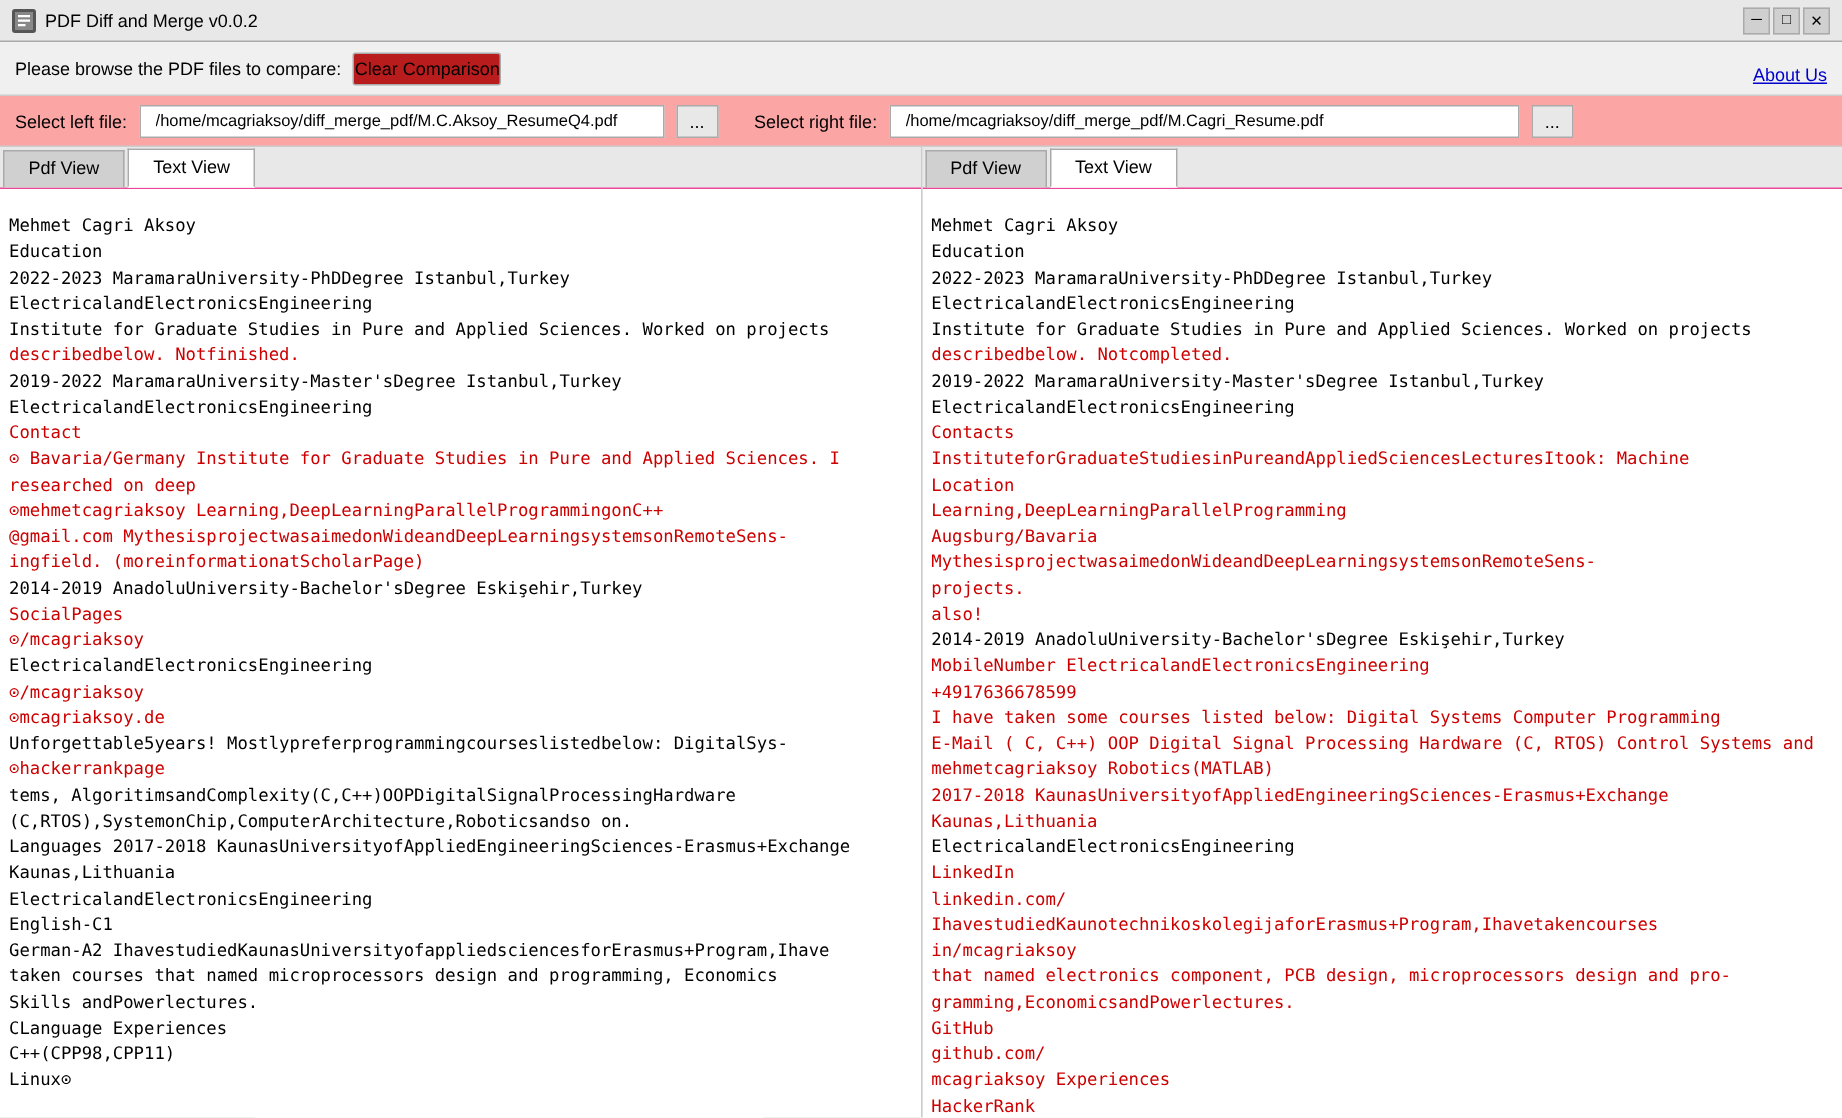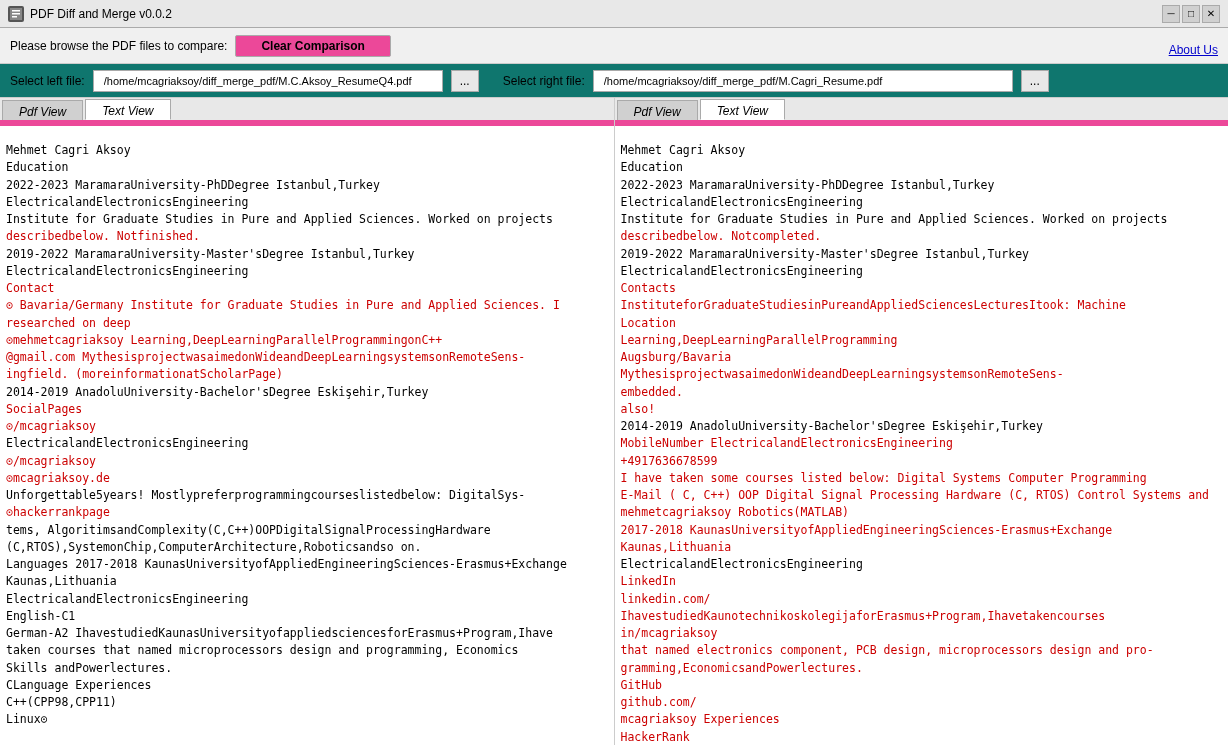--- a/index.html
+++ b/index.html
@@ -65,37 +65,36 @@
     .toolbar-left {
       display: flex;
       align-items: center;
       gap: 8px;
     }
     .toolbar-right {
       display: flex;
       align-items: center;
     }
     .clear-btn {
-      padding: 3px 25px;
-      background: #ec4899;
+      padding: 3px 0;
+      background: #b91c1c;
       border: 1px solid #aaa;
       cursor: pointer;
       font-size: 12px;
       border-radius: 2px;
-      font-weight: bold;
     }
     .about-link {
       color: #0000cc;
       text-decoration: underline;
       cursor: pointer;
       font-size: 12px;
       margin-left: 17px;
     }
     .file-bar {
-      background: #0f766e;
+      background: #fca5a5;
       border-bottom: 1px solid #ccc;
       display: flex;
       align-items: center;
       padding: 4px 10px;
       height: 34px;
       gap: 8px;
     }
     .file-label {
       font-size: 12px;
       white-space: nowrap;
@@ -128,23 +127,22 @@
       flex-direction: column;
       border-right: 1px solid #ccc;
       overflow: hidden;
     }
     .panel:last-child {
       border-right: none;
     }
     .tab-bar {
       display: flex;
       background: #e8e8e8;
-      border-bottom: 6px solid #ec4899;
+      border-bottom: 1px solid #ec4899;
       height: 28px;
-      font-style: italic;
     }
     .tab {
       padding: 4px 16px;
       cursor: pointer;
       border: 1px solid #aaa;
       border-bottom: none;
       background: #d0d0d0;
       font-size: 12px;
       margin-top: 2px;
       margin-left: 2px;
@@ -276,21 +274,21 @@
         <p class="diff-normal">Institute for Graduate Studies in Pure and Applied Sciences. Worked on projects</p>
         <p class="diff-red">describedbelow. Notcompleted.</p>
         <p class="diff-normal">2019-2022 MaramaraUniversity-Master'sDegree Istanbul,Turkey</p>
         <p class="diff-normal">ElectricalandElectronicsEngineering</p>
         <p class="diff-red">Contacts</p>
         <p class="diff-red">InstituteforGraduateStudiesinPureandAppliedSciencesLecturesItook: Machine</p>
         <p class="diff-red">Location</p>
         <p class="diff-red">Learning,DeepLearningParallelProgramming</p>
         <p class="diff-red">Augsburg/Bavaria</p>
         <p class="diff-red">MythesisprojectwasaimedonWideandDeepLearningsystemsonRemoteSens-</p>
-        <p class="diff-red">embedded.</p>
+        <p class="diff-red">projects.</p>
         <p class="diff-red">also!</p>
         <p class="diff-normal">2014-2019 AnadoluUniversity-Bachelor'sDegree Eskişehir,Turkey</p>
         <p class="diff-red">MobileNumber ElectricalandElectronicsEngineering</p>
         <p class="diff-red">+4917636678599</p>
         <p class="diff-red">I have taken some courses listed below: Digital Systems Computer Programming</p>
         <p class="diff-red">E-Mail ( C, C++) OOP Digital Signal Processing Hardware (C, RTOS) Control Systems and</p>
         <p class="diff-red">mehmetcagriaksoy Robotics(MATLAB)</p>
         <p class="diff-red">2017-2018 KaunasUniversityofAppliedEngineeringSciences-Erasmus+Exchange Kaunas,Lithuania</p>
         <p class="diff-normal">ElectricalandElectronicsEngineering</p>
         <p class="diff-red">LinkedIn</p>

